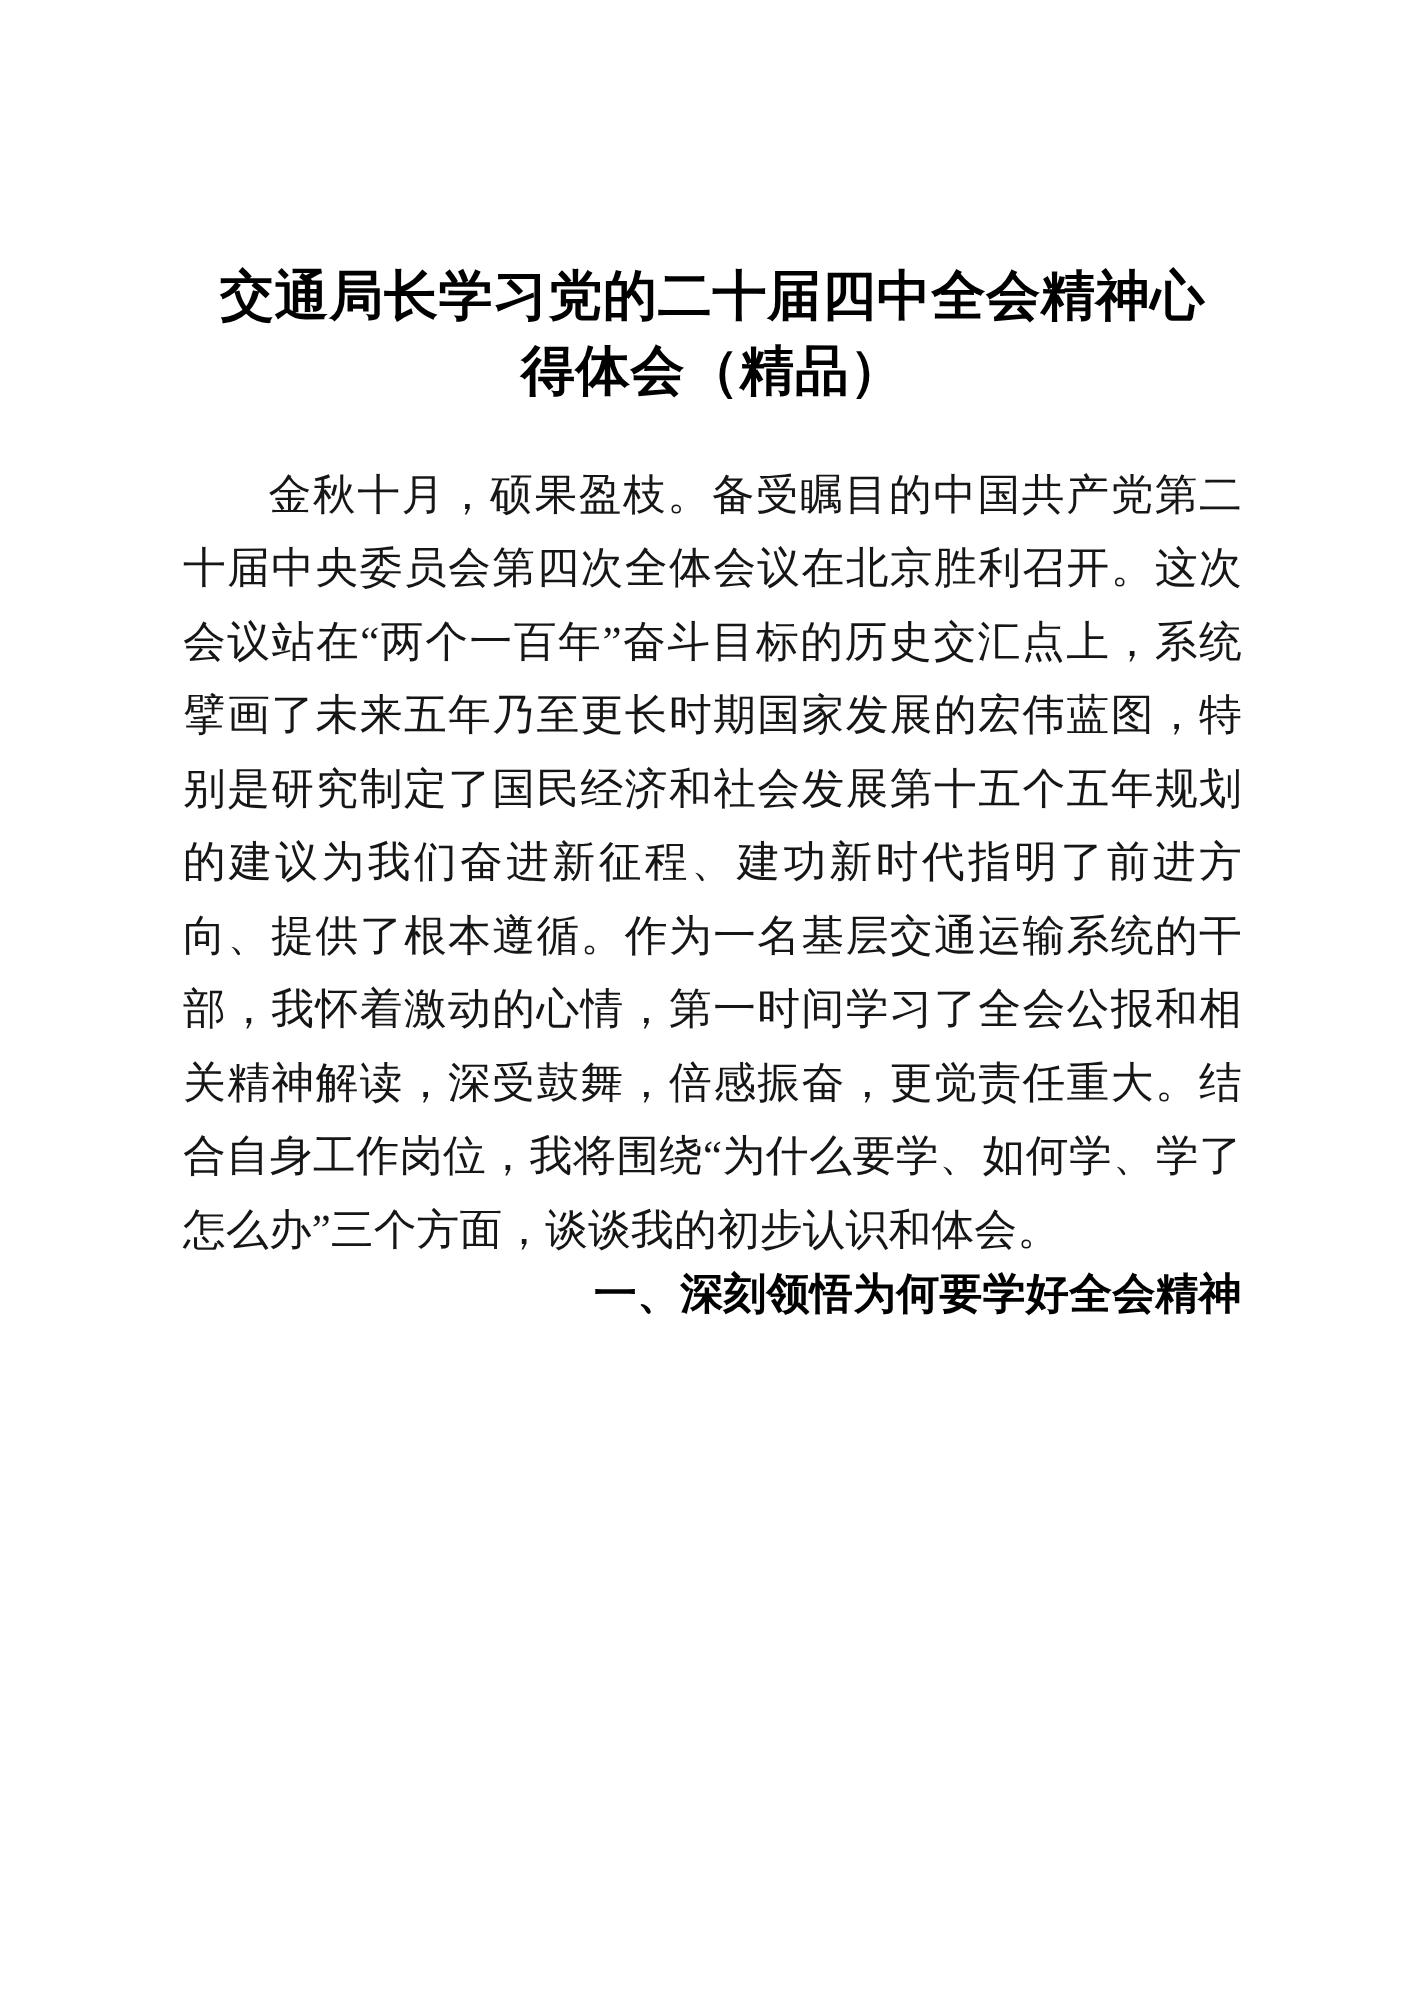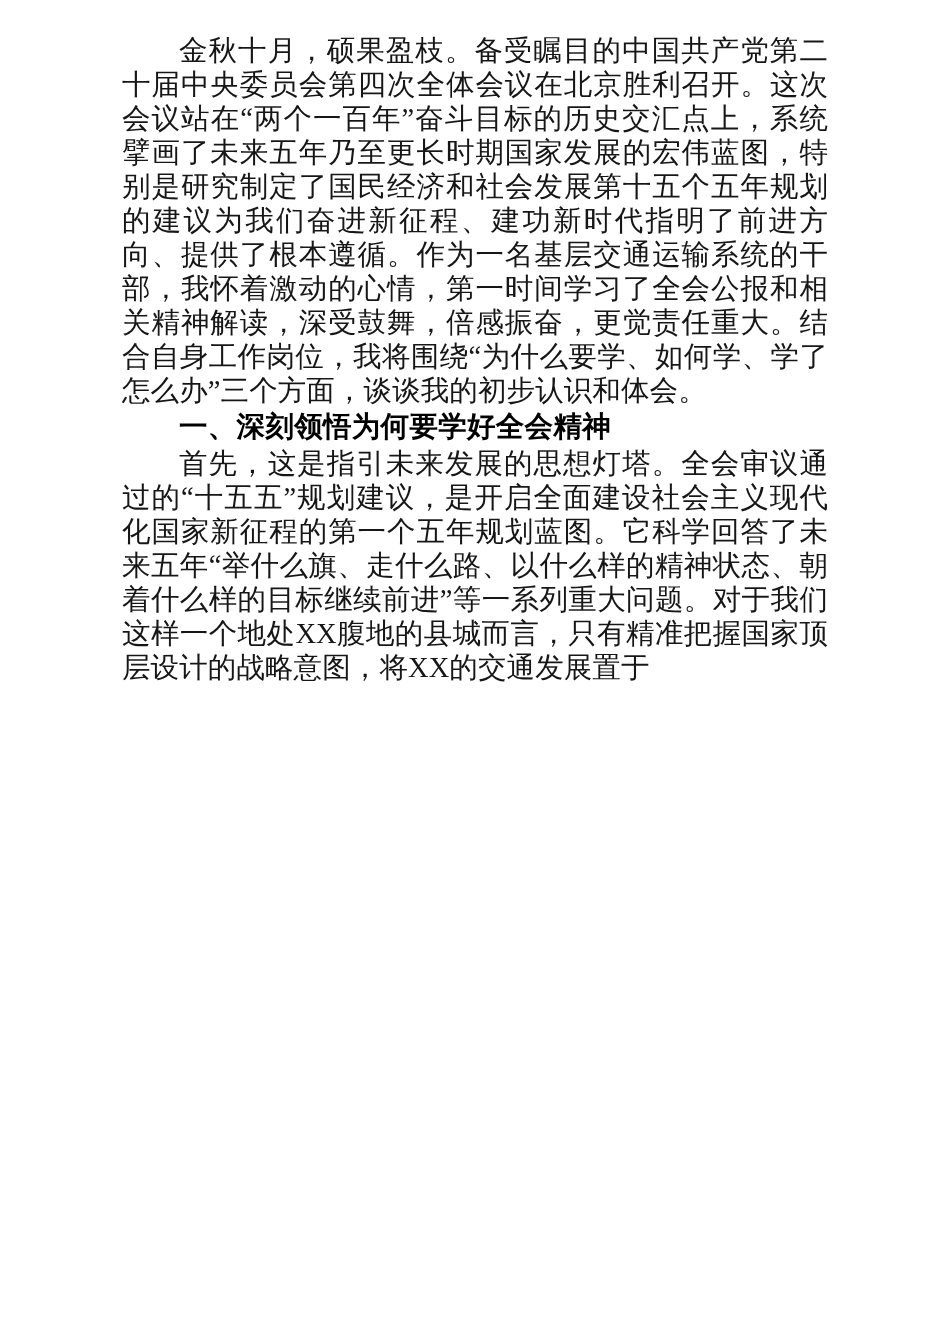--- a/index.html
+++ b/index.html
@@ -40,21 +40,21 @@
     letter-spacing: 0.5px;
     color: #000000;
     -webkit-font-smoothing: none;
   }
 
   
   .para {
     margin: 0;
     font-family: "Liberation Serif", "DejaVu Serif", serif;
     font-size: 28.5px;
-    line-height: 34px;
+    line-height: 49px;
     text-align: justify;
     text-align-last: left;
     text-justify: inter-ideograph;
     color: #161616;
     letter-spacing: 0.1px;
   }
 
   .para.indent {
     text-indent: 57px;
   }
@@ -63,33 +63,36 @@
     margin-top: 34px;
   }
 
   .heading {
     margin: 0;
     font-family: "Liberation Serif", "DejaVu Serif", serif;
     font-weight: 700;
     font-size: 28.5px;
     line-height: 38.6px;
     text-indent: 57px;
-    text-align: left;
+    text-align: right;
     color: #000000;
     letter-spacing: 0.3px;
   }
 </style>
 </head>
 <body>
 
 <div class="page">
   <div class="doc-body">
 
+    <h1 class="doc-title">
+      <span>交通局长学习党的二十届四中全会精神心</span><br>
+      <span>得体会（精品）</span>
+    </h1>
 
     <p class="para indent first-para">金秋十月，硕果盈枝。备受瞩目的中国共产党第二十届中央委员会第四次全体会议在北京胜利召开。这次会议站在“两个一百年”奋斗目标的历史交汇点上，系统擘画了未来五年乃至更长时期国家发展的宏伟蓝图，特别是研究制定了国民经济和社会发展第十五个五年规划的建议为我们奋进新征程、建功新时代指明了前进方向、提供了根本遵循。作为一名基层交通运输系统的干部，我怀着激动的心情，第一时间学习了全会公报和相关精神解读，深受鼓舞，倍感振奋，更觉责任重大。结合自身工作岗位，我将围绕“为什么要学、如何学、学了怎么办”三个方面，谈谈我的初步认识和体会。</p>
 
     <p class="heading">一、深刻领悟为何要学好全会精神</p>
 
 
-    <p class="para indent">首先，这是指引未来发展的思想灯塔。全会审议通过的“十五五”规划建议，是开启全面建设社会主义现代化国家新征程的第一个五年规划蓝图。它科学回答了未来五年“举什么旗、走什么路、以什么样的精神状态、朝着什么样的目标继续前进”等一系列重大问题。对于我们这样一个地处XX腹地的县城而言，只有精准把握国家顶层设计的战略意图，将XX的交通发展置于</p>
 
   </div>
 </div>
 
 </body></html>

